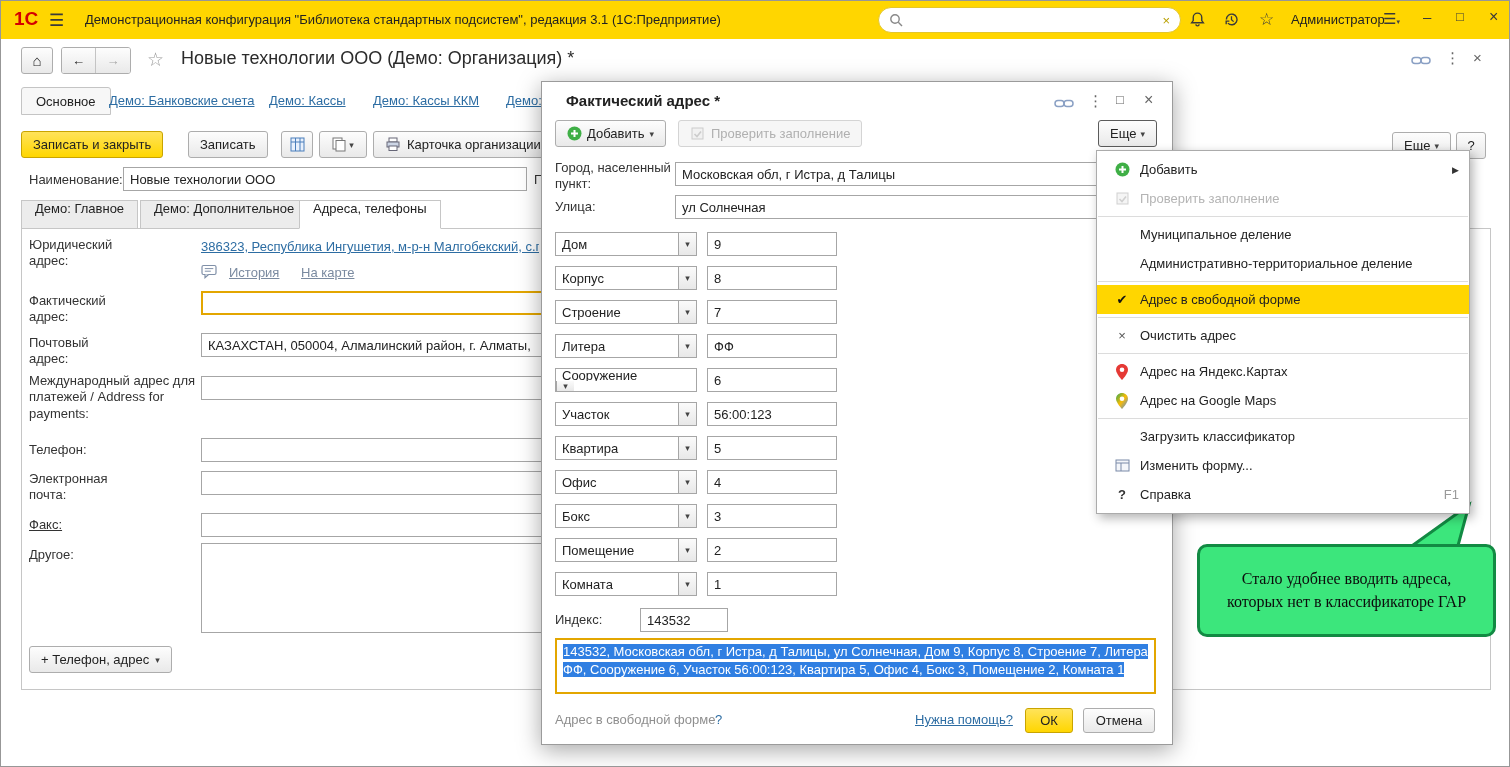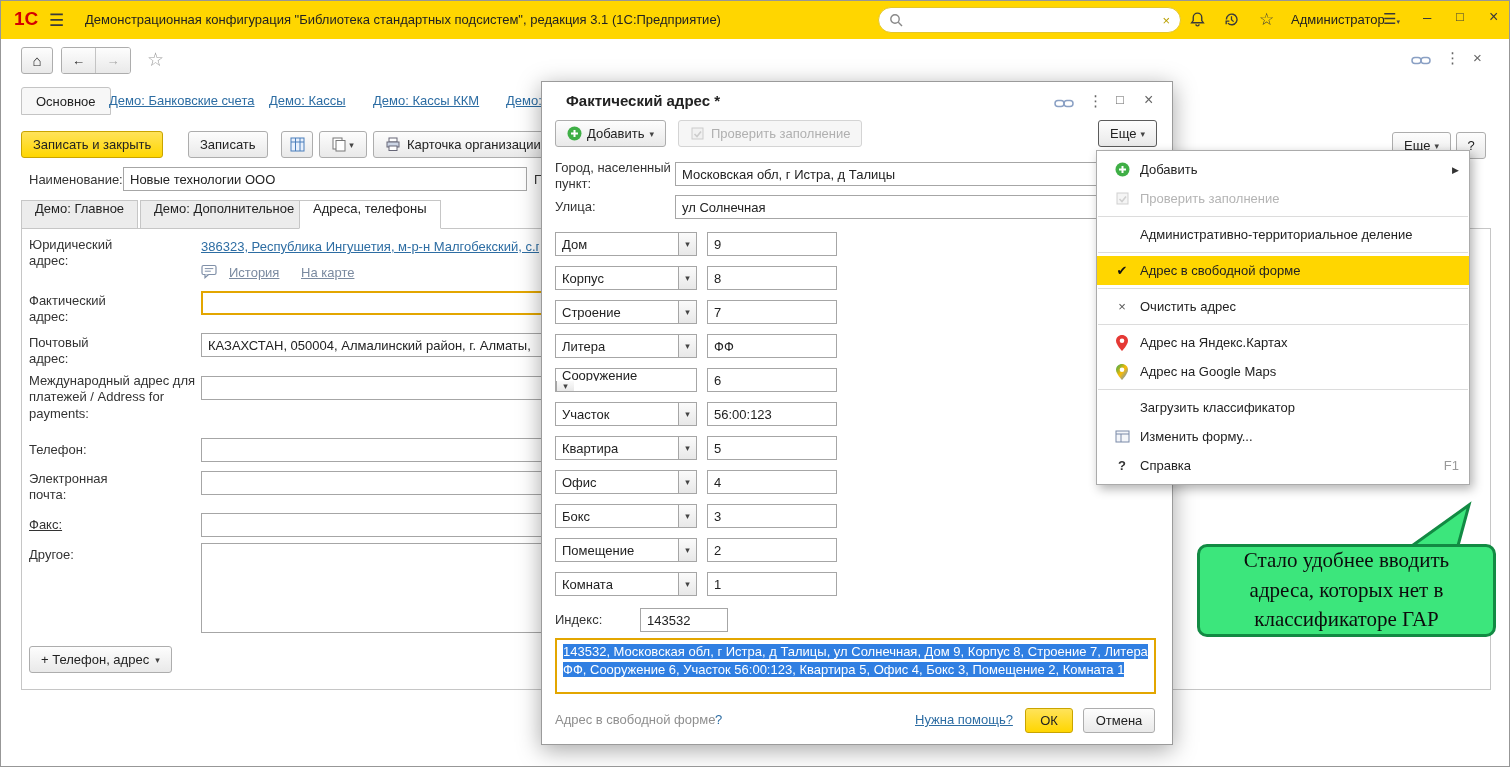--- a/index.html
+++ b/index.html
@@ -52,21 +52,21 @@
   .menu-item { display:flex; align-items:center; height:29px; padding:0 10px 0 12px; cursor:pointer; color:#222; }
   .menu-item .mi-icon { width:26px; display:flex; justify-content:center; margin-right:5px; flex:none; }
   .menu-item.selected { background:#ffd600; }
   .menu-item.disabled { color:#b4b4b4; cursor:default; }
   .menu-sep { height:1px; background:#dcdcdc; margin:3px 1px; }
   .mi-extra { margin-left:auto; color:#9a9a9a; }
 
   
   .callout { position:absolute; left:1196px; top:543px; width:299px; height:93px; background:#3ce67c;
              border:3px solid #128a43; border-radius:10px; display:flex; align-items:center; justify-content:center;
-             text-align:center; padding:6px 12px; font-family:"Liberation Serif", serif; font-size:21px;
+             text-align:center; padding:6px 12px; font-family:"Liberation Serif", serif; font-size:16px;
              color:#0c0c0c; z-index:15; line-height:1.4; }
 </style>
 </head>
 <body>
 
 <div class="window">
 
   <div class="titlebar">
     <span class="abs logo" style="left:13px; top:7px;">1С</span>
     <span class="abs tb-icon" style="left:48px; top:9px; font-size:17px;">☰</span>
@@ -104,20 +104,21 @@
 
   <div class="abs" style="left:0; top:38px; width:1510px; height:42px; background:#fff;">
     <div class="btn abs" style="left:20px; top:8px; width:32px; padding:0;">
       <span style="font-size:15px;">⌂</span>
     </div>
     <div class="abs" style="left:60px; top:8px; display:flex; border:1px solid #adadad; border-radius:3px; overflow:hidden; height:27px;">
       <span style="width:34px; display:flex; align-items:center; justify-content:center; background:linear-gradient(#fdfdfd,#e9e9e9); border-right:1px solid #c4c4c4; cursor:pointer;">←</span>
       <span style="width:34px; display:flex; align-items:center; justify-content:center; background:linear-gradient(#fdfdfd,#e9e9e9); color:#a8a8a8; cursor:pointer;">→</span>
     </div>
     <span class="abs" style="left:146px; top:9px; font-size:19px; color:#9a9a9a; cursor:pointer;">☆</span>
+    <span class="abs" style="left:180px; top:9px; font-size:18px; color:#2b2b2b;">Новые технологии ООО (Демо: Организация) *</span>
     <span class="abs" style="left:1410px; top:15px;">
       <svg width="20" height="11" viewBox="0 0 20 11">
           <rect x="1" y="2.5" width="9" height="6" rx="3" fill="none" stroke="#8aa0c4" stroke-width="1.5"></rect>
           <rect x="10" y="2.5" width="9" height="6" rx="3" fill="none" stroke="#8aa0c4" stroke-width="1.5"></rect>
         </svg>
     </span>
     <span class="abs tb-icon" style="left:1444px; top:10px; color:#666;">⋮</span>
     <span class="abs tb-icon" style="left:1472px; top:10px; color:#666;">×</span>
   </div>
 
@@ -418,20 +419,24 @@
         <svg width="15" height="15" viewBox="0 0 15 15">
             <rect x="2" y="2" width="11" height="11" fill="#eee" stroke="#aaa"></rect>
             <path d="M4.5 8l2.5 2.5L11 5.5" stroke="#aaa" stroke-width="1.6" fill="none"></path>
           </svg>
       </span>
       <span>Проверить заполнение</span>
     </div>
     <div class="menu-sep"></div>
     <div class="menu-item">
       <span class="mi-icon"></span>
+      <span>Муниципальное деление</span>
+    </div>
+    <div class="menu-item">
+      <span class="mi-icon"></span>
       <span>Административно-территориальное деление</span>
     </div>
     <div class="menu-sep"></div>
     <div class="menu-item selected">
       <span class="mi-icon" style="font-size:13px; color:#111;">✔</span>
       <span>Адрес в свободной форме</span>
     </div>
     <div class="menu-sep"></div>
     <div class="menu-item">
       <span class="mi-icon" style="color:#555;">×</span>

